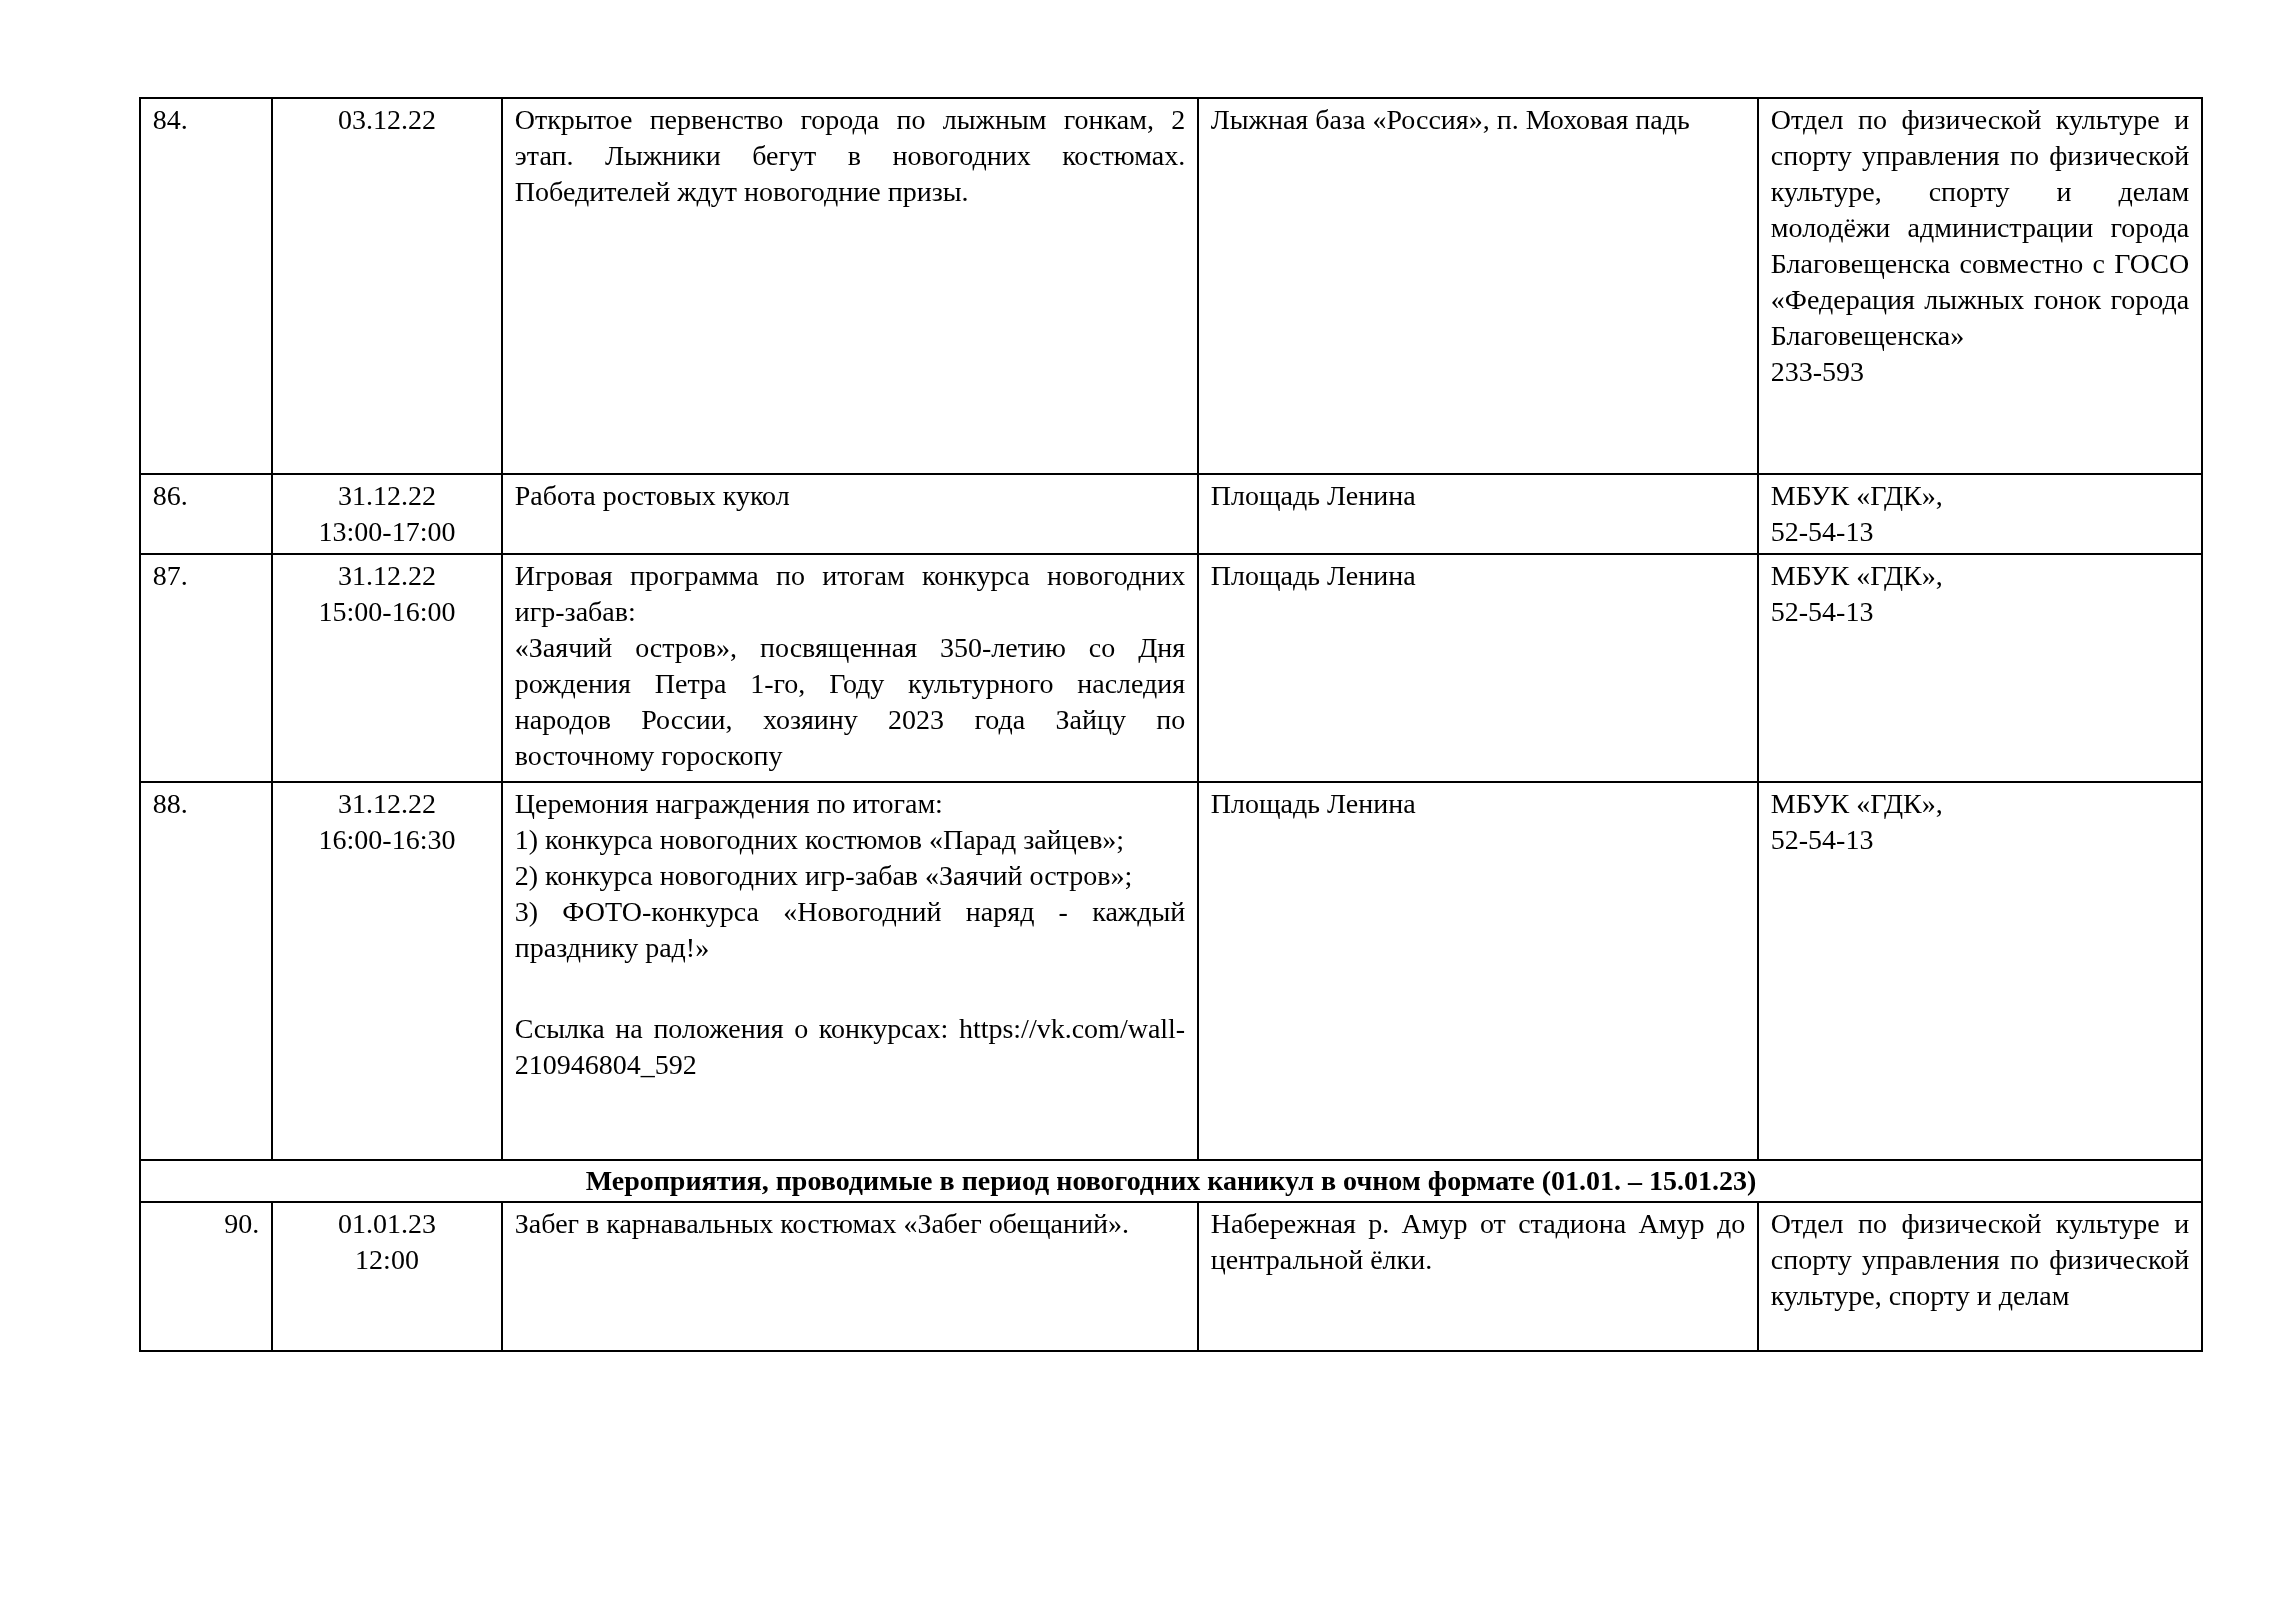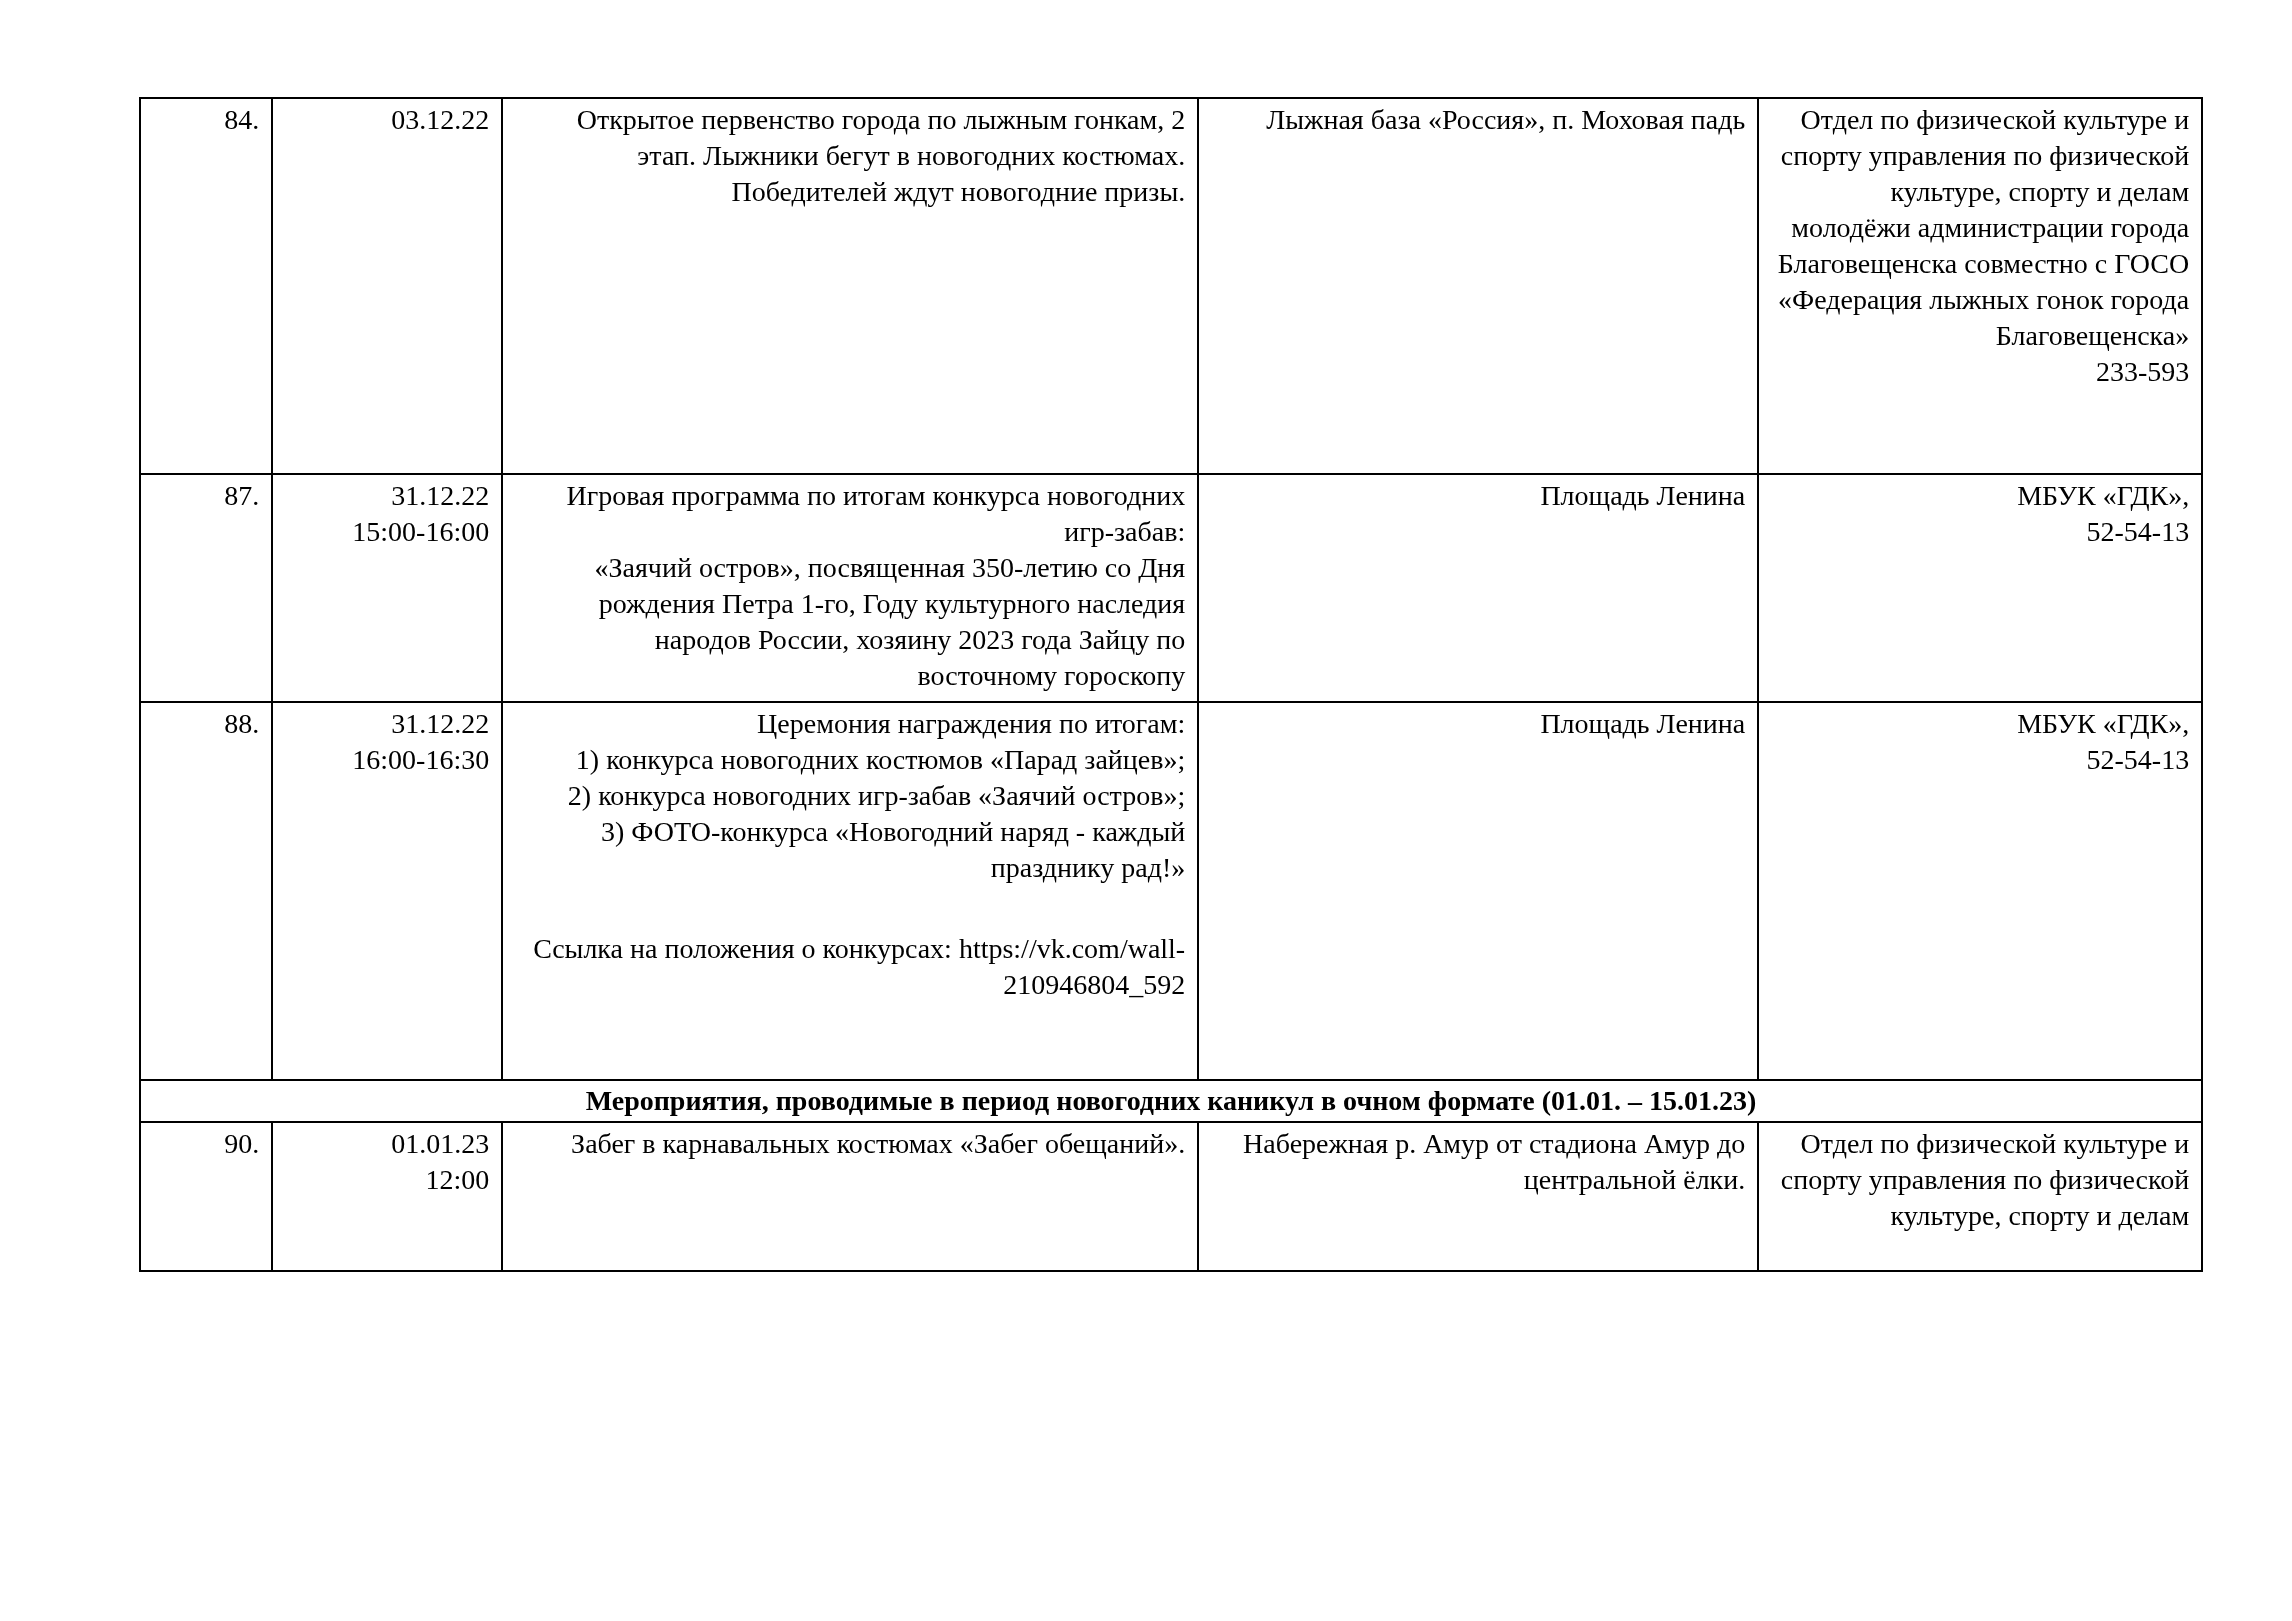--- a/index.html
+++ b/index.html
@@ -37,21 +37,21 @@
     padding: 2.9px 11.8px 2.9px 11.8px;
     overflow: hidden;
   }
   td.c-num  { padding-left: 13.7px; }
   td.c-num p { text-align: left; }
   td.c-num.centered p { text-align: right; }
   td.c-date p { text-align: center; }
   td.c-desc p { text-align: justify; }
   td.c-loc  p { text-align: justify; }
   td.c-org  p { text-align: justify; }
-  table.events p { margin: 0; text-align: right; }
+  table.events p { margin: 0; }
   p.note {
     margin-top: 45px !important;
   }
   tr.section-row td {
     text-align: center;
     font-weight: bold;
     padding: 2px 5.9px;
   }
   tr.section-row p { text-align: center; }
   
@@ -91,20 +91,39 @@
       <td class="c-loc">
             <p>Лыжная база «Россия», п. Моховая падь</p>
           </td>
       <td class="c-org">
             <p>Отдел по физической культуре и спорту управления по физической культуре, спорту и делам молодёжи администрации города Благовещенска совместно с ГОСО «Федерация лыжных гонок города Благовещенска»</p>
             <p>233-593</p>
           </td>
     </tr>
 
 
+    <tr class="r86">
+      <td class="c-num">
+            <p>86.</p>
+          </td>
+      <td class="c-date">
+            <p>31.12.22</p>
+            <p>13:00-17:00</p>
+          </td>
+      <td class="c-desc">
+            <p>Работа ростовых кукол</p>
+          </td>
+      <td class="c-loc">
+            <p>Площадь Ленина</p>
+          </td>
+      <td class="c-org">
+            <p>МБУК «ГДК»,</p>
+            <p>52-54-13</p>
+          </td>
+    </tr>
 
     <tr class="r87">
       <td class="c-num">
             <p>87.</p>
           </td>
       <td class="c-date">
             <p>31.12.22</p>
             <p>15:00-16:00</p>
           </td>
       <td class="c-desc">

